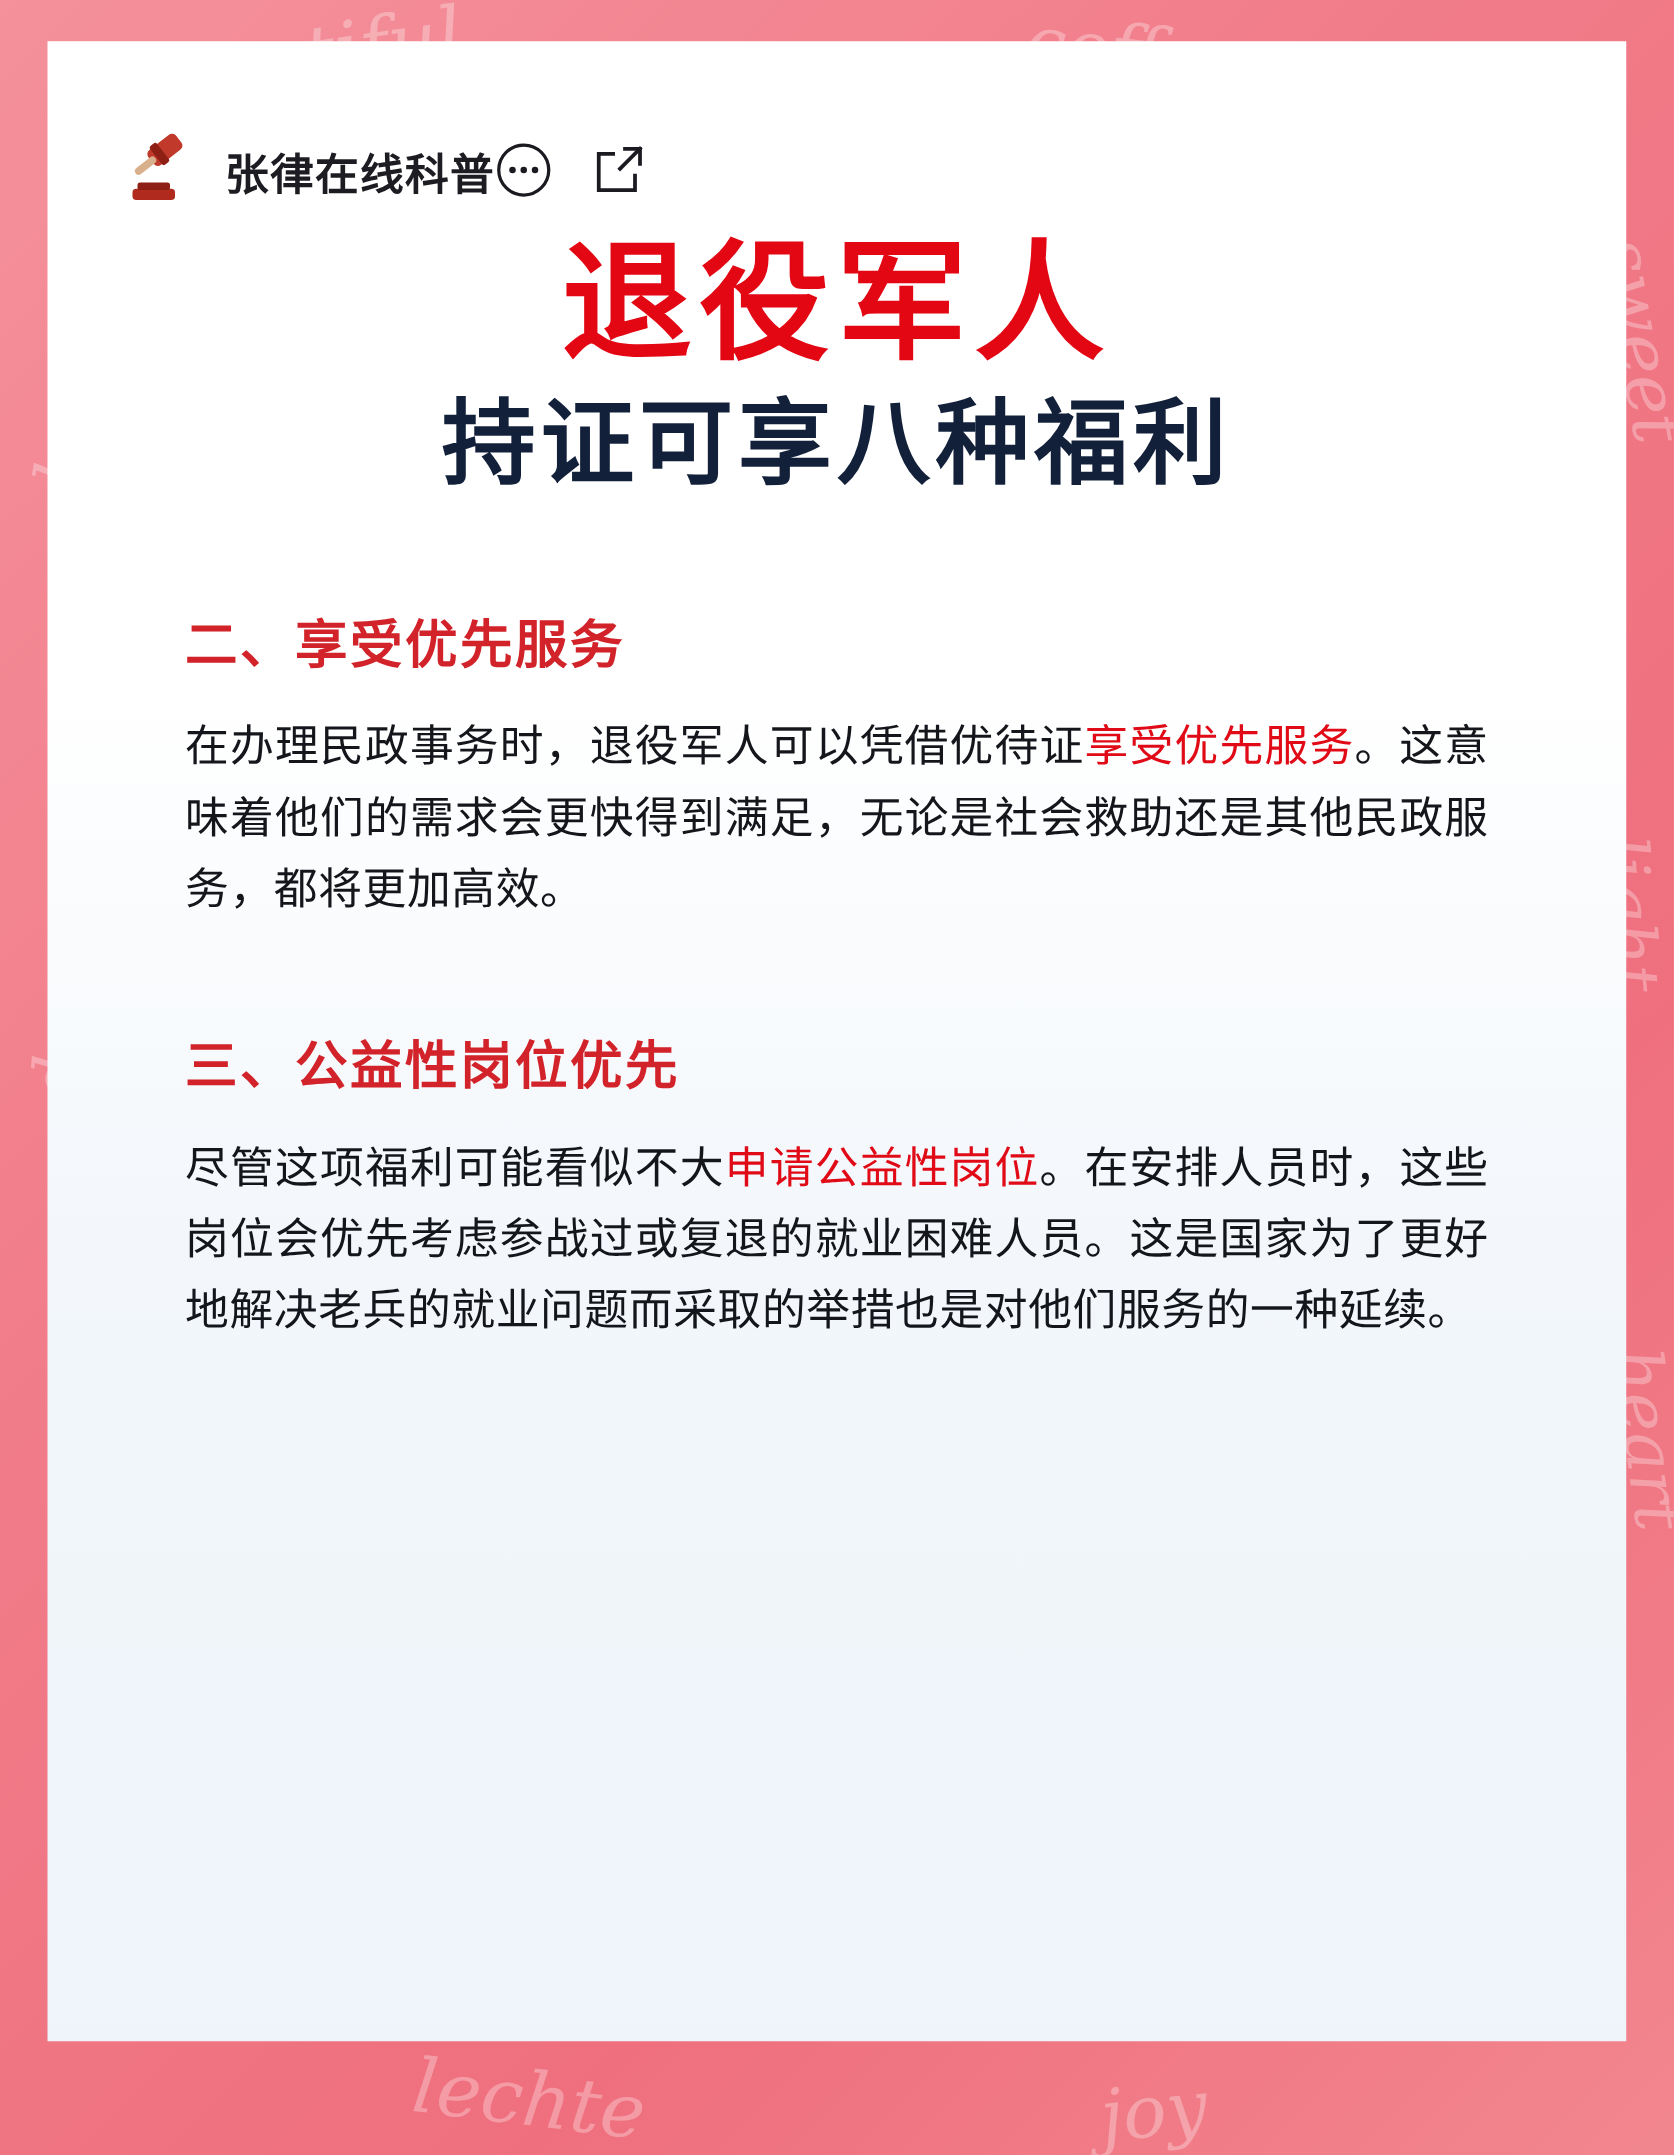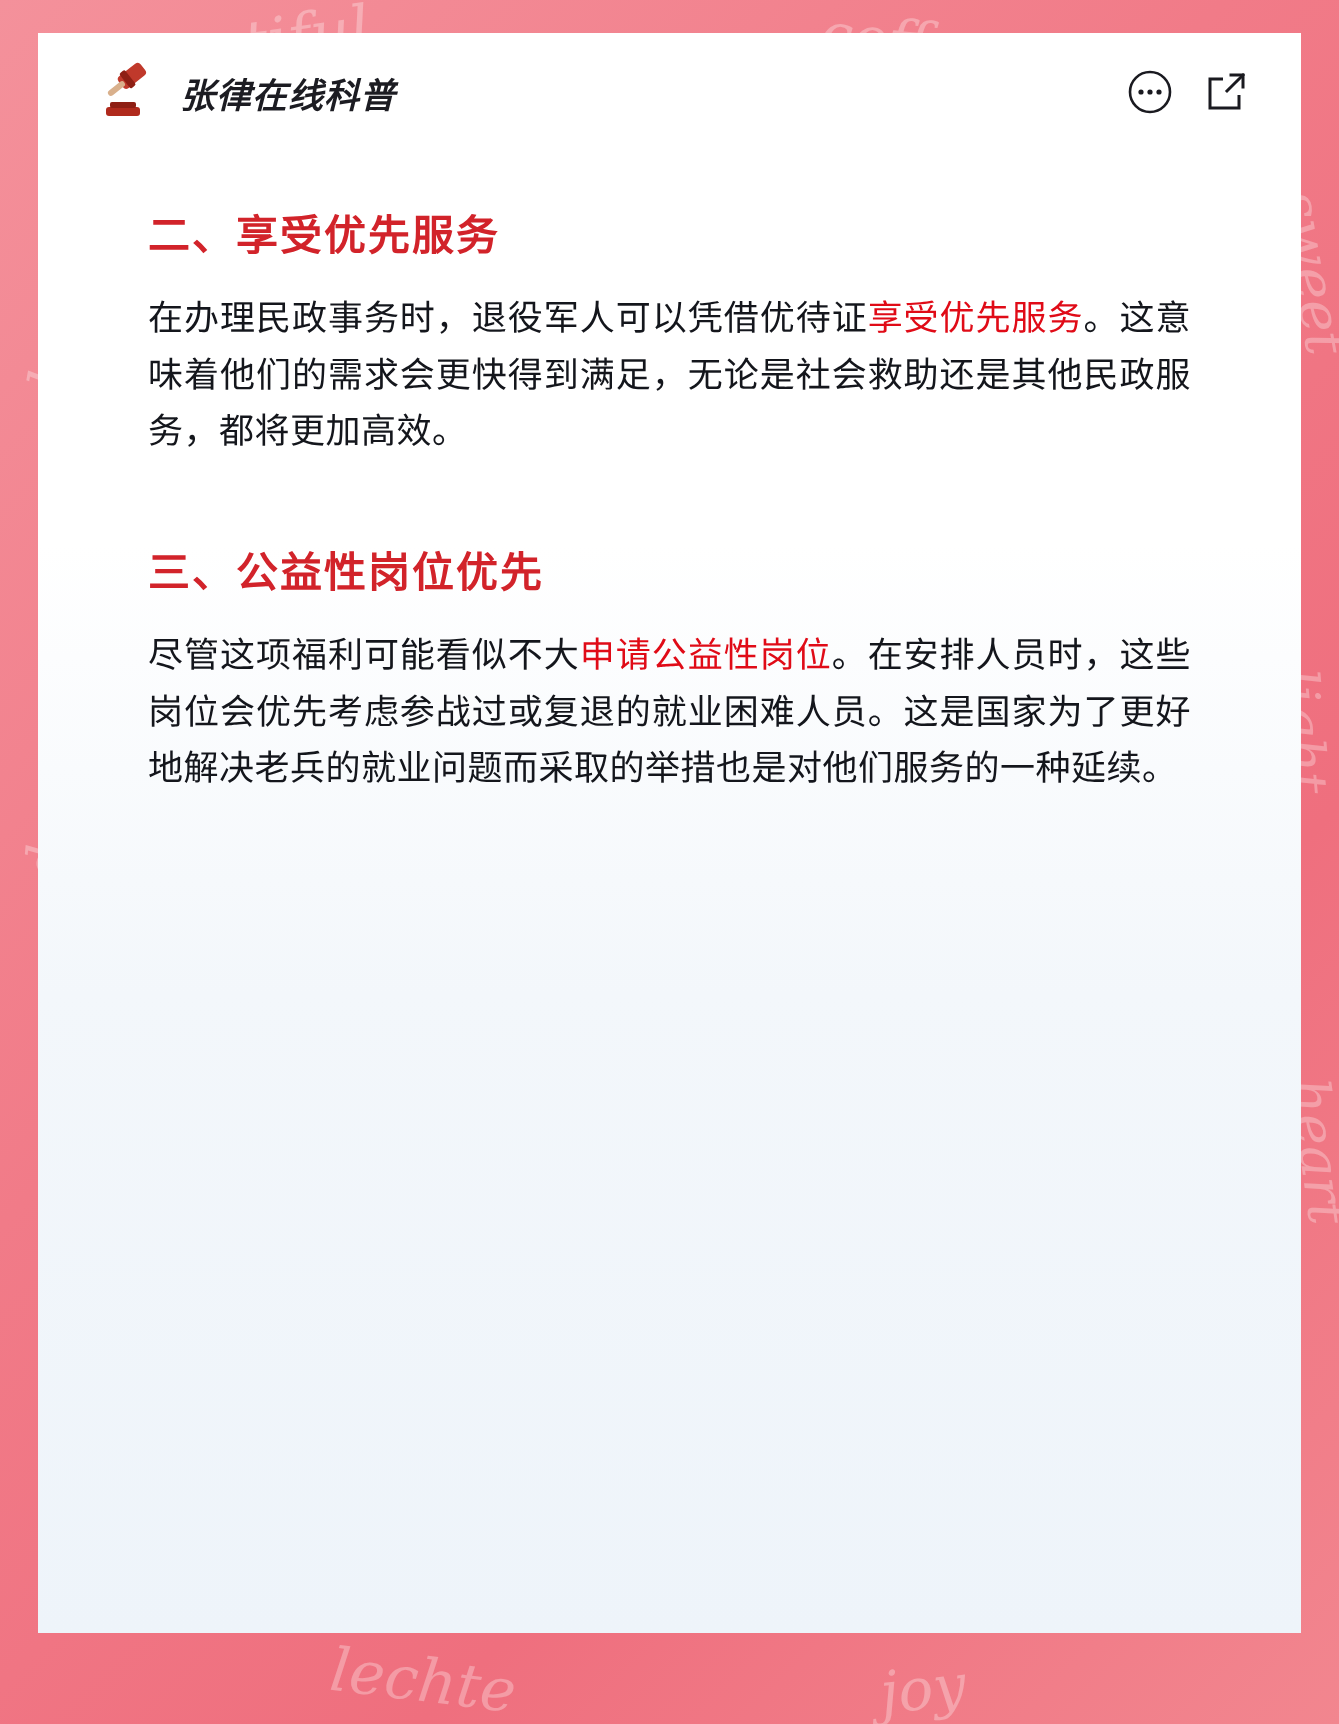--- a/index.html
+++ b/index.html
@@ -43,24 +43,23 @@
     height: 1600px;
     background: linear-gradient(180deg, #ffffff 0%, #ffffff 32%, #f3f7fb 60%, #eef4fa 100%);
     box-sizing: border-box;
     padding: 0;
   }
 
   
   #header {
     display: flex;
     align-items: center;
-    justify-content: space-between;
-    padding: 28px 52px 0 62px;
+    justify-content: flex-start;
+    padding: 72px 52px 0 62px;
     box-sizing: border-box;
-    font-style: italic;
   }
   #brand {
     display: flex;
     align-items: center;
     gap: 18px;
   }
   #gavel-icon {
     width: 62px;
     height: 62px;
     position: relative;
@@ -183,20 +182,22 @@
         <svg class="hdr-icon" viewBox="0 0 46 46" aria-hidden="true">
           <path d="M28 6 H40 V18" fill="none" stroke="#1a1a20" stroke-width="3" stroke-linecap="square"></path>
           <path d="M40 6 L24 22" fill="none" stroke="#1a1a20" stroke-width="3" stroke-linecap="square"></path>
           <path d="M36 26 V39 H7 V10 H20" fill="none" stroke="#1a1a20" stroke-width="3" stroke-linejoin="miter"></path>
         </svg>
       </span>
     </div>
   </div>
 
   <div id="title-block">
+    <h1 id="main-title">退役军人</h1>
+    <h2 id="sub-title">持证可享八种福利</h2>
   </div>
 
   <div id="sections">
 
     <div class="section">
     </div>
 
     <div class="section">
       <div class="section-heading">二、享受优先服务</div>
       <p class="section-body">

